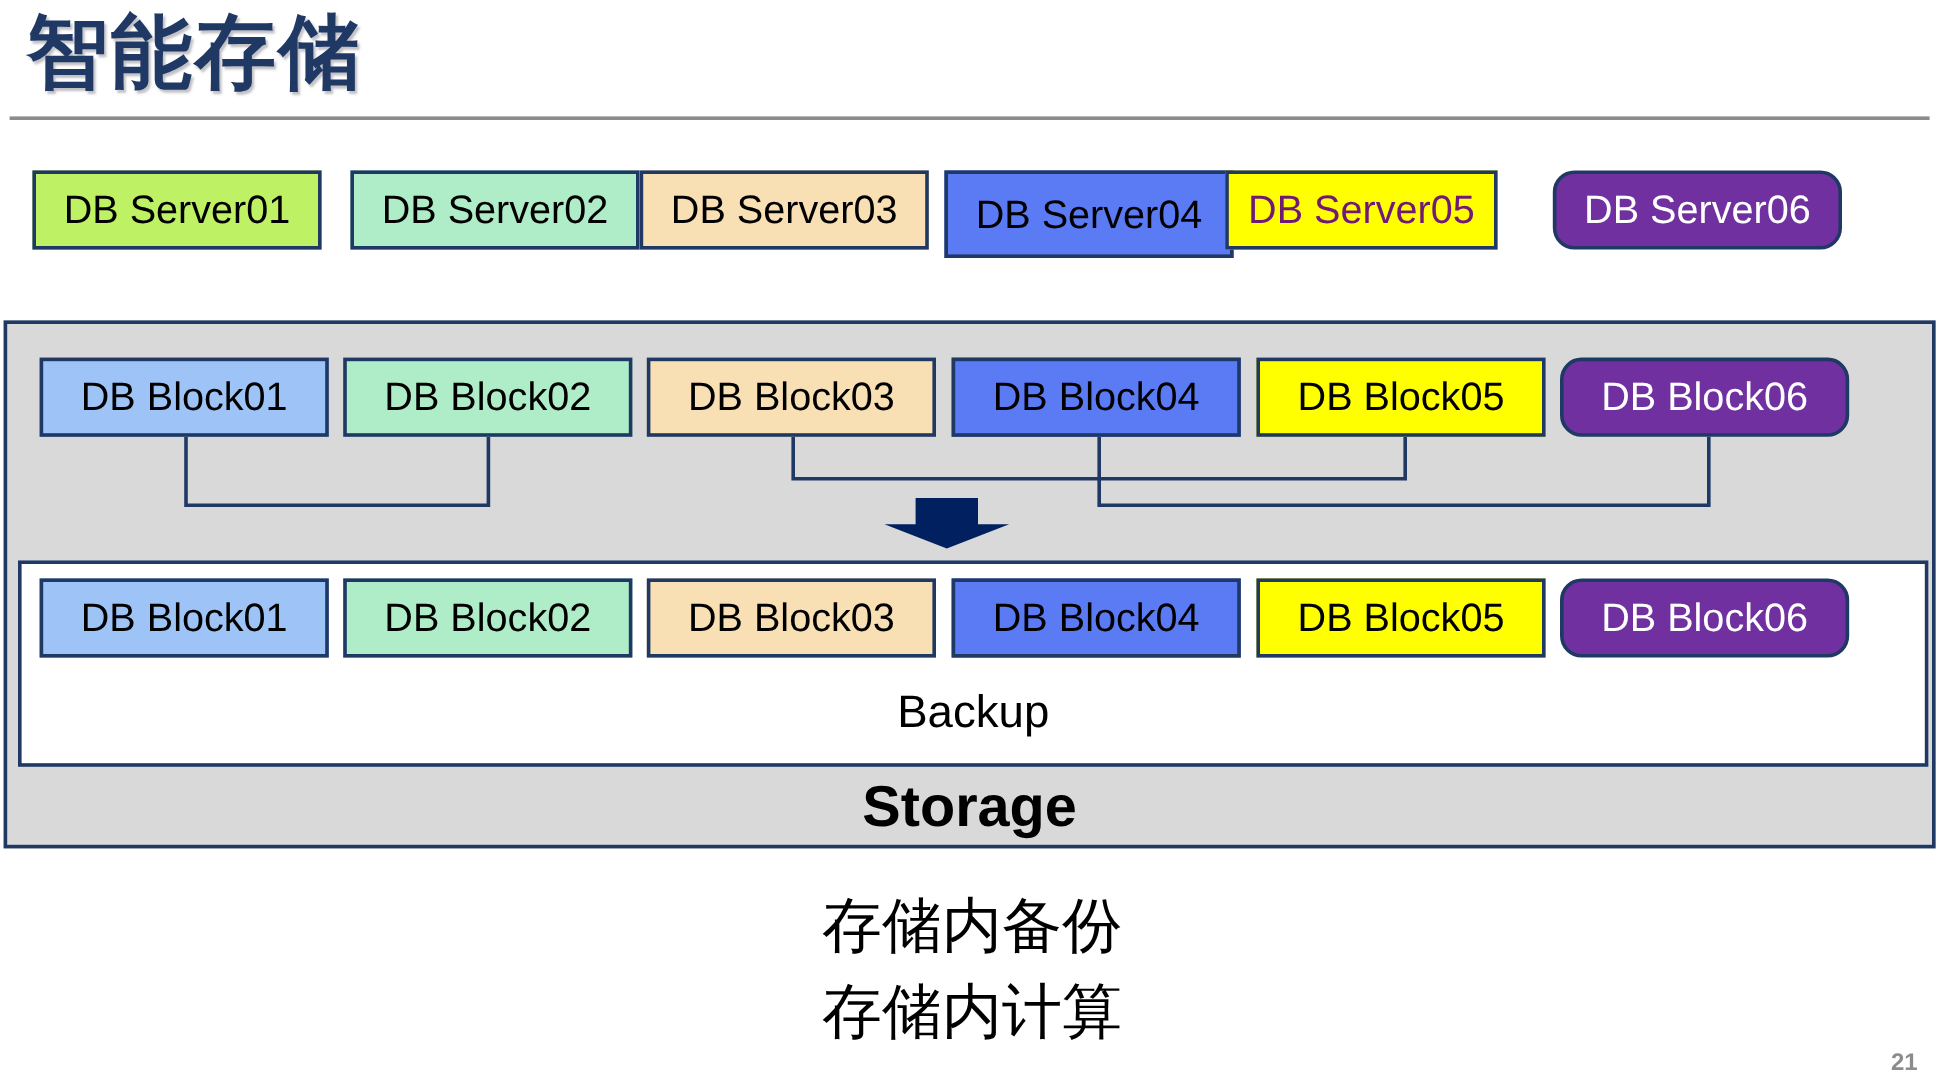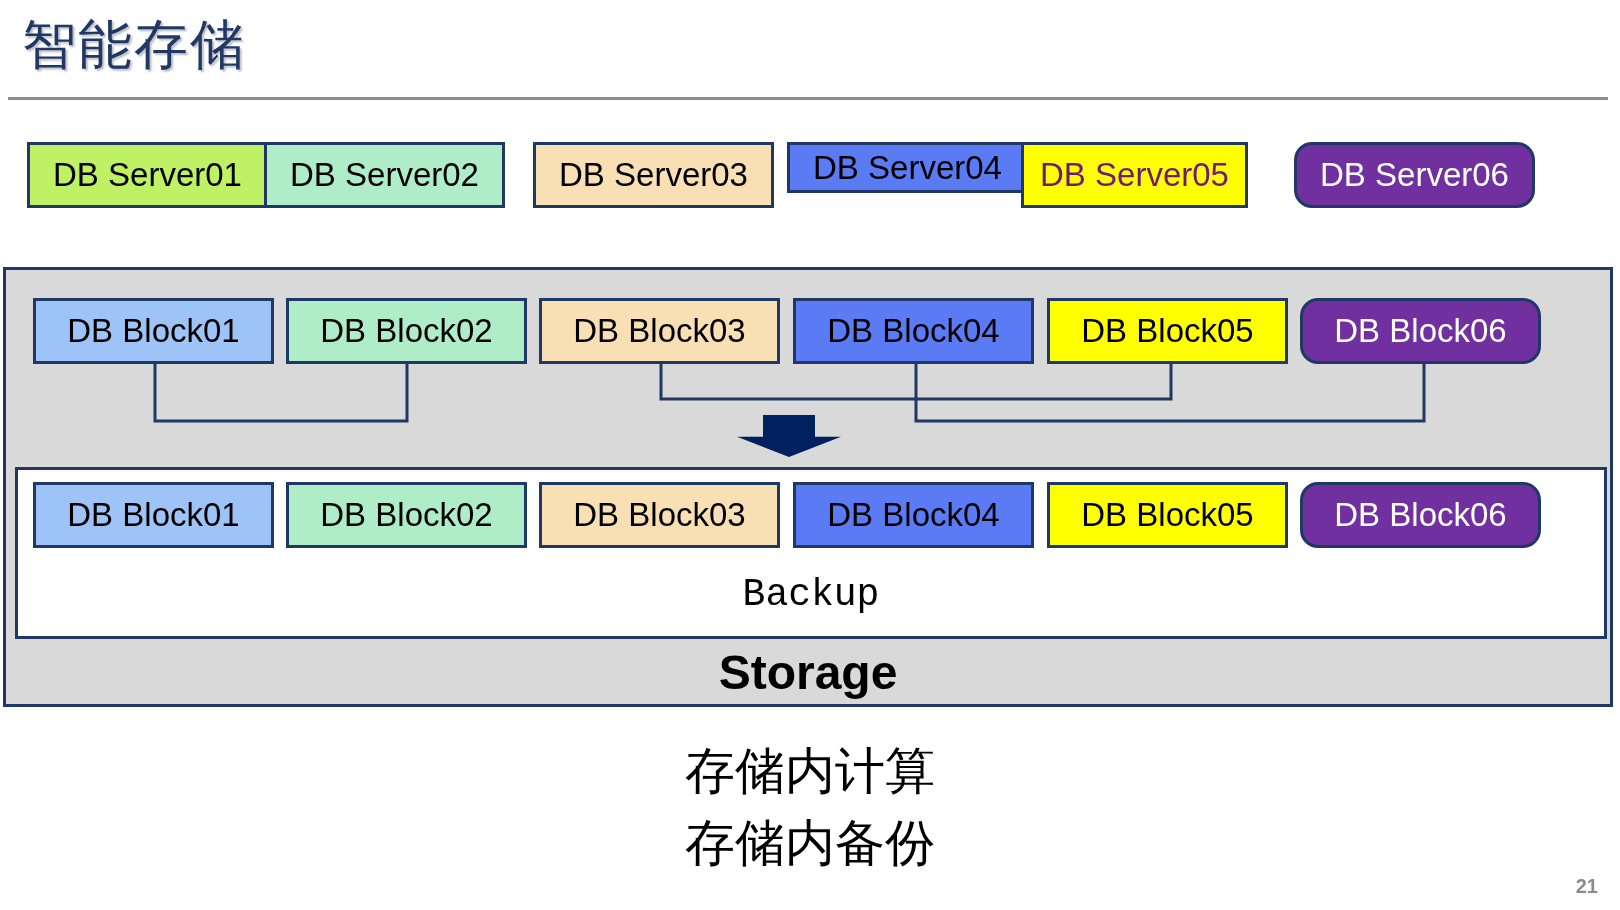--- a/index.html
+++ b/index.html
@@ -13,23 +13,23 @@
     position: relative;
     overflow: hidden;
     font-family: "Liberation Sans", "DejaVu Sans", sans-serif;
   }
 
   
   #slide-title {
     position: absolute;
     left: 22px;
     top: 4px;
-    font-size: 54px;
+    font-size: 68px;
     line-height: 80px;
-    font-weight: 400;
+    font-weight: 700;
     color: #1F3864;
     letter-spacing: 2px;
     text-shadow: 2px 2px 2px rgba(140,140,150,0.55);
     white-space: nowrap;
   }
   #title-rule {
     position: absolute;
     left: 8px;
     top: 97px;
     width: 1600px;
@@ -67,21 +67,20 @@
   }
   #backup-panel {
     position: absolute;
     left: 9px;
     top: 197px;
     width: 1592px;
     height: 172px;
     background: #FFFFFF;
     border: 3px solid #1F3864;
     box-sizing: border-box;
-    font-family: Liberation Mono, monospace;
   }
   #backup-label {
     position: absolute;
     left: 0;
     top: 103px;
     width: 100%;
     text-align: center;
     font-size: 38px;
     color: #000000;
   }
@@ -132,27 +131,27 @@
 </head>
 <body>
 
 <div id="slide-title">智能存储</div>
 <div id="title-rule"></div>
 
 <div id="server-row">
     <div class="node-box" style="left: 27px; top: 142px; width: 241px; height: 66px; background: #bef264; color: rgb(0, 0, 0); border-color: rgb(31, 56, 100);">
       <span>DB Server01</span>
     </div>
-    <div class="node-box" style="left: 264px; top: 142px; width: 241px; height: 66px; background: rgb(175, 237, 201); color: rgb(0, 0, 0); border-color: rgb(31, 56, 100);">
+    <div class="node-box" style="left: 292px; top: 142px; width: 241px; height: 66px; background: rgb(175, 237, 201); color: rgb(0, 0, 0); border-color: rgb(31, 56, 100);">
       <span>DB Server02</span>
     </div>
     <div class="node-box" style="left: 533px; top: 142px; width: 241px; height: 66px; background: rgb(248, 223, 180); color: rgb(0, 0, 0); border-color: rgb(31, 56, 100);">
       <span>DB Server03</span>
     </div>
-    <div class="node-box" style="left: 787px; top: 142px; width: 241px; height: 51px; background: rgb(91, 123, 245); color: rgb(0, 0, 0); border-color: rgb(31, 56, 100);">
+    <div class="node-box" style="left: 787px; top: 142px; width: 241px; height: 73px; background: rgb(91, 123, 245); color: rgb(0, 0, 0); border-color: rgb(31, 56, 100);">
       <span>DB Server04</span>
     </div>
     <div class="node-box" style="left: 1021px; top: 142px; width: 227px; height: 66px; background: rgb(255, 255, 0); color: #701a75; border-color: rgb(31, 56, 100);">
       <span>DB Server05</span>
     </div>
     <div class="node-box dark-fill" style="left: 1294px; top: 142px; width: 241px; height: 66px; background: rgb(112, 48, 159); color: rgb(255, 255, 255); border-color: rgb(31, 56, 100);">
       <span>DB Server06</span>
     </div>
   </div>
 
@@ -202,17 +201,17 @@
     </div>
     <div class="node-box" style="left: 1041px; top: 212px; width: 241px; height: 66px; background: rgb(255, 255, 0); color: rgb(0, 0, 0); border-color: rgb(31, 56, 100);">
       <span>DB Block05</span>
     </div>
     <div class="node-box dark-fill" style="left: 1294px; top: 212px; width: 241px; height: 66px; background: rgb(112, 48, 159); color: rgb(255, 255, 255); border-color: rgb(31, 56, 100);">
       <span>DB Block06</span>
     </div>
   </div>
 
 <div id="caption">
+  <div>存储内备份</div>
   <div>存储内计算</div>
-  <div>存储内备份</div>
 </div>
 
 <div id="page-number">21</div>
 
 </body></html>

